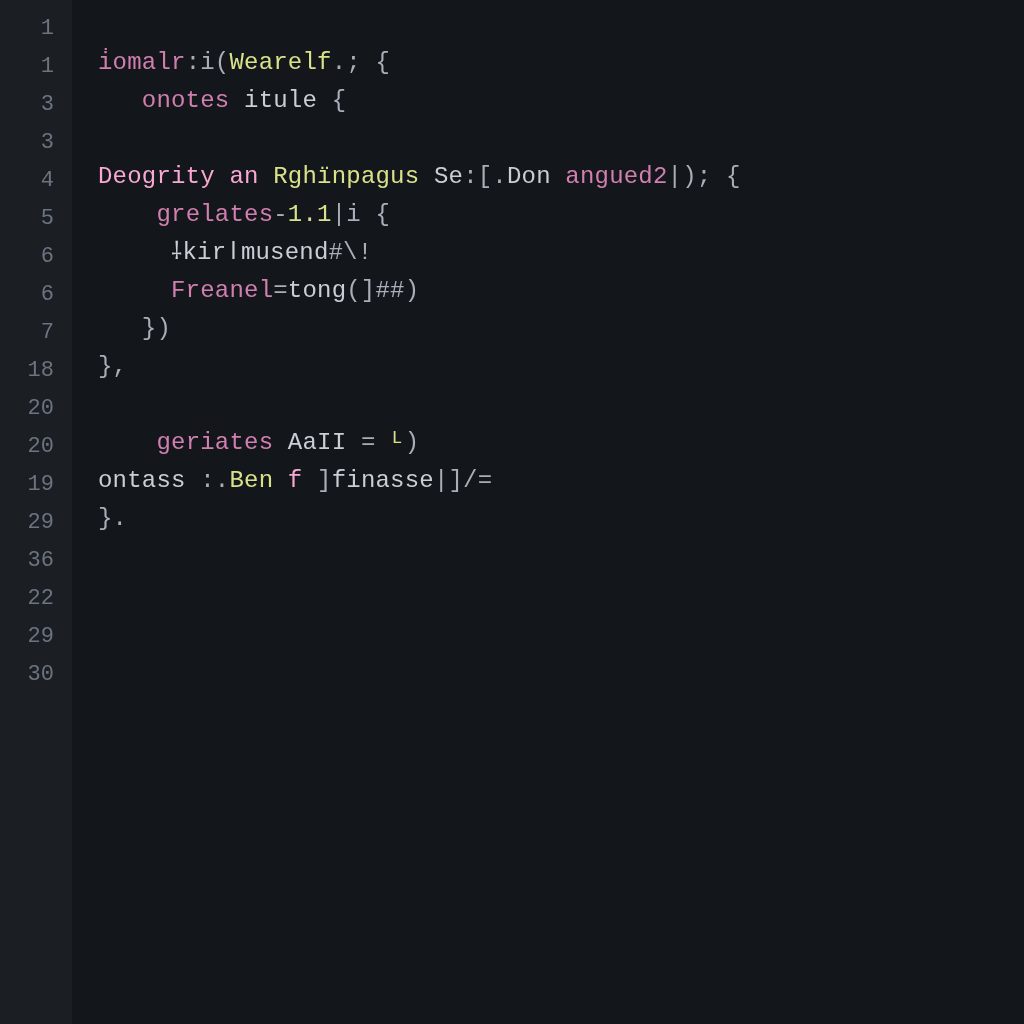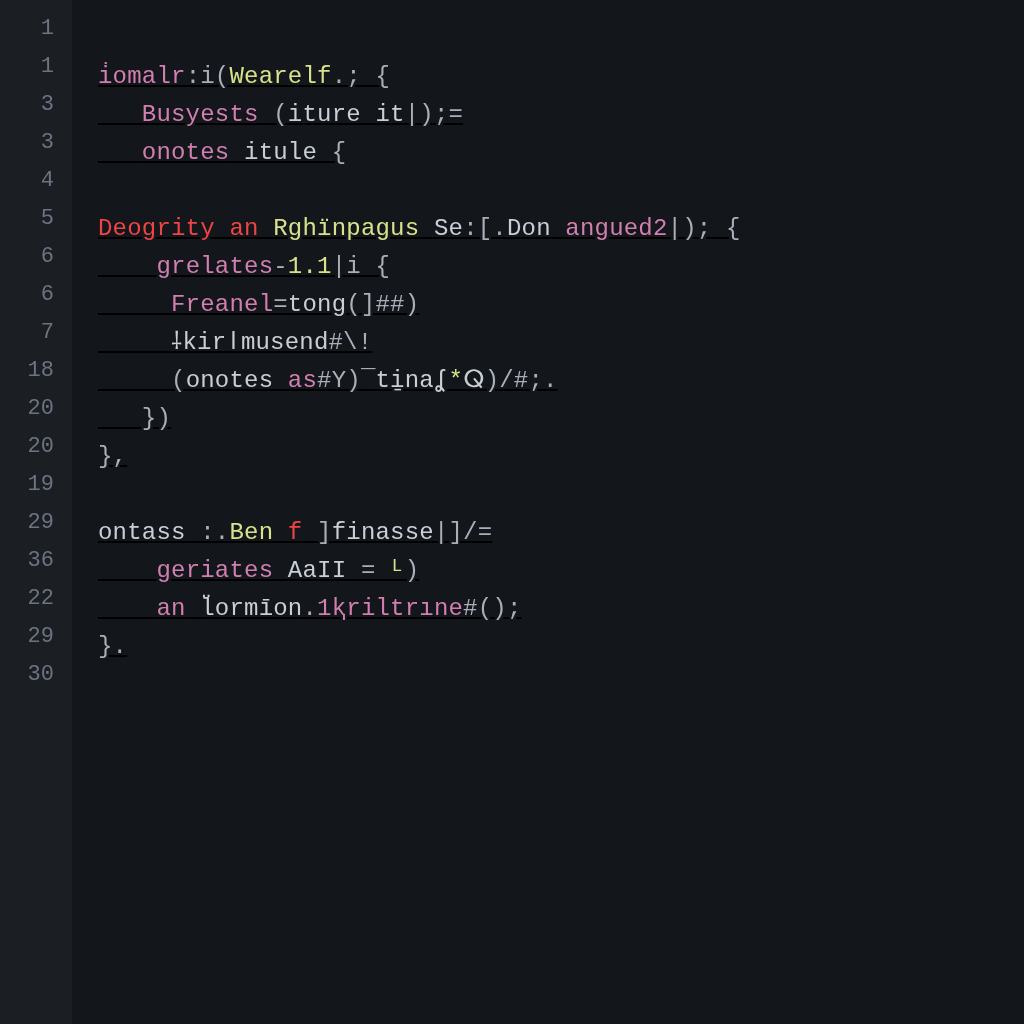--- a/index.html
+++ b/index.html
@@ -25,34 +25,33 @@
     height: 38px;
     line-height: 38px;
     font-size: 22px;
     color: #6b7480;
     text-align: right;
     padding-right: 18px;
     user-select: none;
   }
   .code {
     flex: 1;
-    padding-top: 20px;
+    padding-top: 6px;
     padding-left: 26px;
     background: #13161a;
-    text-decoration: underline;
   }
   .code .line {
     height: 38px;
     line-height: 38px;
     font-size: 24px;
     white-space: pre;
     color: #c9cfd6;
     letter-spacing: 0.2px;
   }
-  .tok-kw     { color: #ef4444; margin-top: 42px; }  
+  .tok-kw     { color: #f9a8d4; margin-top: 42px; }  
   .tok-id     { color: #c9cfd6; }  
   .tok-prop   { color: #d17fb0; }  
   .tok-str    { color: #d7e28a; }  
   .tok-num    { color: #d7e28a; }
   .tok-punc   { color: #a8afb9; }
   .tok-type   { color: #d7e28a; }
 </style>
 </head>
 <body>
 
@@ -77,44 +76,41 @@
     <div class="ln">29</div>
     <div class="ln">30</div>
   </div>
 
   <div class="code">
 
     <div class="line"><span></span></div>
 
     <div class="line"><span class="tok-prop">i̇omalr</span><span class="tok-punc">:i(</span><span class="tok-type">Wearelf</span><span class="tok-punc">.; {</span></div>
 
-    <div class="line"><span>   </span><span class="tok-prop">Busyests</span><span class="tok-punc"> (</span><span class="tok-id">iture it</span><span class="tok-punc">|);=</span></div>
 
     <div class="line"><span>   </span><span class="tok-prop">onotes</span><span> </span><span class="tok-id">itule</span><span class="tok-punc"> {</span></div>
 
     <div class="line"><span></span></div>
 
     <div class="line"><span class="tok-kw">Deogrity</span><span> </span><span class="tok-kw">an</span><span> </span><span class="tok-type">Rghïnpagus</span><span> </span><span class="tok-id">Se</span><span class="tok-punc">:[.</span><span class="tok-id">Don</span><span> </span><span class="tok-prop">angued2</span><span class="tok-punc">|); {</span></div>
 
     <div class="line"><span>    </span><span class="tok-prop">grelates</span><span class="tok-punc">-</span><span class="tok-num">1.1</span><span class="tok-punc">|i {</span></div>
 
+    <div class="line"><span>     </span><span class="tok-id">⸸kirǀmusend</span><span class="tok-punc">#\!</span></div>
+
     <div class="line"><span>     </span><span class="tok-prop">Freanel</span><span class="tok-punc">=</span><span class="tok-id">tong</span><span class="tok-punc">(]##)</span></div>
 
-    <div class="line"><span>     </span><span class="tok-id">⸸kirǀmusend</span><span class="tok-punc">#\!</span></div>
-
-    <div class="line"><span class="tok-punc">     (</span><span class="tok-id">onotes</span><span> </span><span class="tok-prop">as</span><span class="tok-punc">#Y)¯</span><span class="tok-id">ti̱naʆ</span><span class="tok-str">*</span><span class="tok-id">ⵕ</span><span class="tok-punc">)/#;.</span></div>
 
     <div class="line"><span class="tok-punc">   })</span></div>
 
     <div class="line"><span class="tok-punc">},</span></div>
 
     <div class="line"><span></span></div>
 
+    <div class="line"><span>    </span><span class="tok-prop">geriates</span><span> </span><span class="tok-id">AaII</span><span class="tok-punc"> = </span><span class="tok-str">ᴸ</span><span class="tok-punc">)</span></div>
+
     <div class="line"><span class="tok-id">ontass</span><span class="tok-punc"> :.</span><span class="tok-type">Ben</span><span> </span><span class="tok-kw">f</span><span class="tok-punc"> ]</span><span class="tok-id">finasse</span><span class="tok-punc">|]/=</span></div>
 
-    <div class="line"><span>    </span><span class="tok-prop">geriates</span><span> </span><span class="tok-id">AaII</span><span class="tok-punc"> = </span><span class="tok-str">ᴸ</span><span class="tok-punc">)</span></div>
 
-
-    <div class="line"><span>    </span><span class="tok-prop">an</span><span> </span><span class="tok-id">l̈ormīon</span><span class="tok-punc">.</span><span class="tok-prop">1ⱪriltrıne</span><span class="tok-punc">#();</span></div>
 
     <div class="line"><span class="tok-punc">}.</span></div>
   </div>
 </div>
 
 </body></html>

